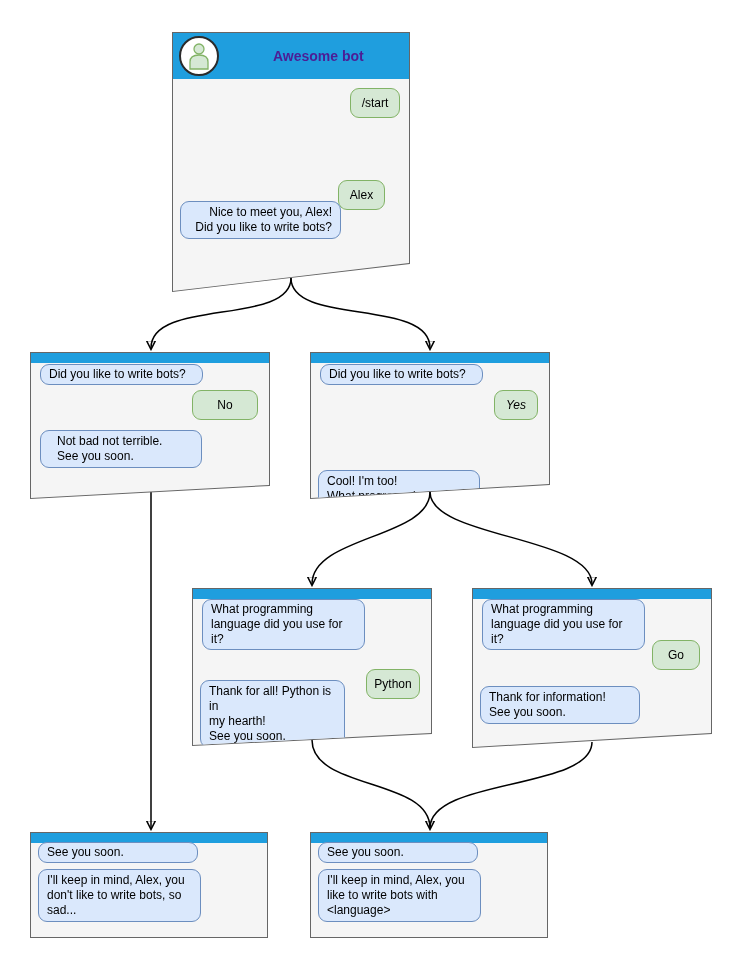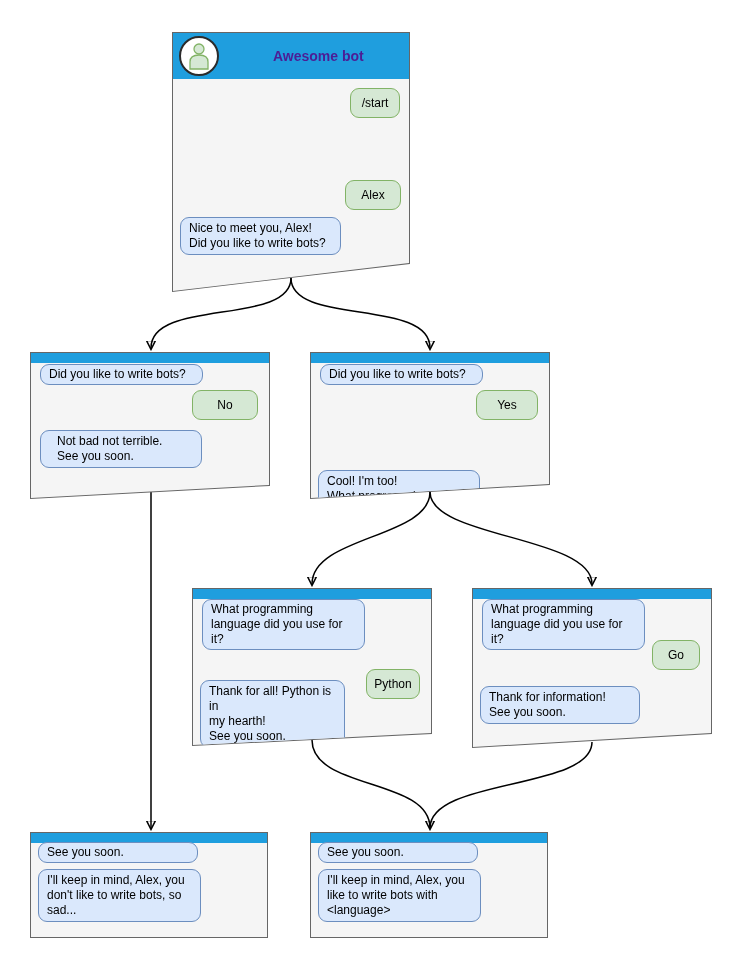--- a/index.html
+++ b/index.html
@@ -57,41 +57,41 @@
       <div class="titlebar main">
         <span class="avatar">
           <svg width="26" height="28" viewBox="0 0 26 28">
             <circle cx="13" cy="7" r="5" fill="#d5e8d4" stroke="#82b366" stroke-width="1.3"></circle>
             <path d="M4,27 L4,20 Q4,13 13,13 Q22,13 22,20 L22,27 Z" fill="#d5e8d4" stroke="#82b366" stroke-width="1.3"></path>
           </svg>
         </span>
         <span class="win-title">Awesome bot</span>
       </div>
       <div class="bubble user" style="top:55px;right:9px;width:50px;">/start</div>
-      <div class="bubble user" style="top:147px;right:8px;width:56px;">Alex</div>
-      <div class="bubble bot" style="top:184px;left:7px;width:161px;">Nice to meet you, Alex!
+      <div class="bubble user" style="top:147px;right:24px;width:47px;">Alex</div>
+      <div class="bubble bot" style="top:168px;left:7px;width:161px;text-align:right;">Nice to meet you, Alex!
 Did you like to write bots?</div>
     </div>
   </div>
 
   <div class="win" style="left:30px;top:352px;width:240px;height:147px;--hr:134px;">
     <div class="inner">
       <div class="titlebar thin"></div>
       <div class="bubble bot quote" style="top:11px;left:9px;width:163px;">Did you like to write bots?</div>
       <div class="bubble user" style="top:37px;right:11px;width:66px;">No</div>
       <div class="bubble bot" style="top:77px;left:9px;width:162px;padding-left:16px;">Not bad not terrible.
 See you soon.</div>
     </div>
   </div>
 
   <div class="win" style="left:310px;top:352px;width:240px;height:147px;--hr:133px;">
     <div class="inner">
       <div class="titlebar thin"></div>
       <div class="bubble bot quote" style="top:11px;left:9px;width:163px;">Did you like to write bots?</div>
-      <div class="bubble user" style="top:37px;right:11px;width:62px;">Yes</div>
+      <div class="bubble user" style="top:37px;right:11px;width:44px;font-style:italic;">Yes</div>
       <div class="bubble bot" style="top:77px;left:7px;width:162px;margin-top:40px;">Cool! I'm too!
 What programming
 language did you use for it?</div>
     </div>
   </div>
 
   <div class="win" style="left:192px;top:588px;width:240px;height:158px;--hr:146px;">
     <div class="inner">
       <div class="titlebar thin"></div>
       <div class="bubble bot quote" style="top:10px;left:9px;width:163px;">What programming

